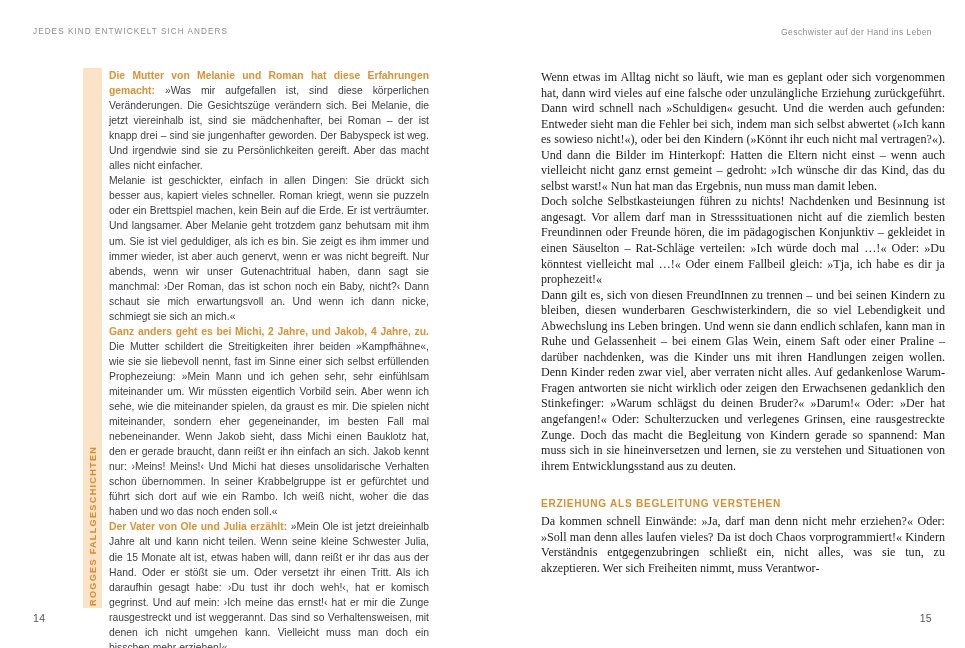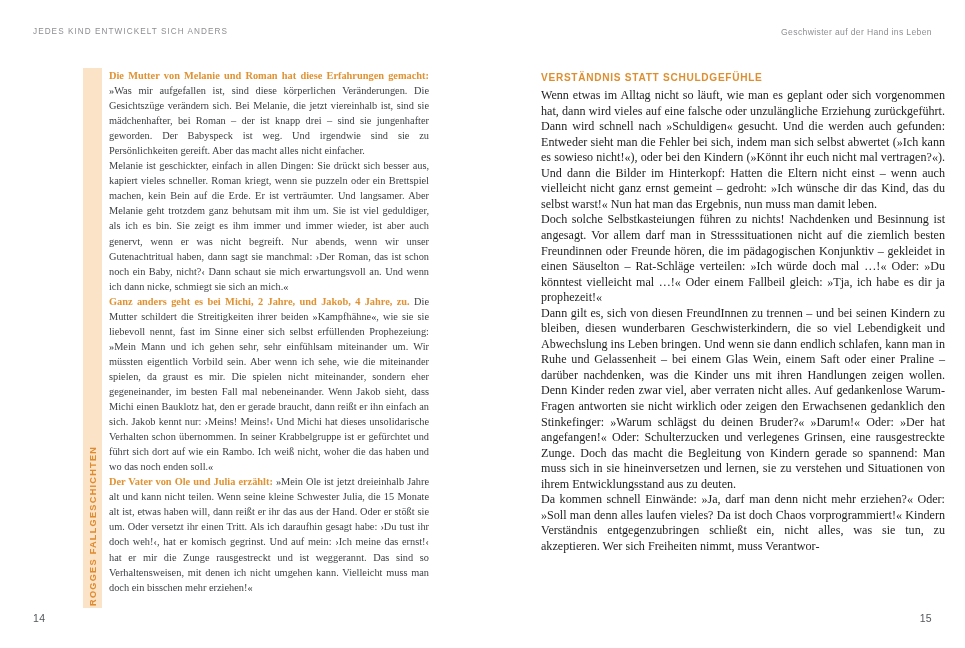--- a/index.html
+++ b/index.html
@@ -111,21 +111,20 @@
     font-family: "Liberation Sans", sans-serif;
     font-size: 10.35px;
     line-height: 15.05px;
     color: #3e4044;
     text-align: justify;
     text-justify: inter-word;
     hyphens: manual;
   }
   .case-body p {
     margin: 0;
-    font-family: Liberation Serif, serif;
   }
   .case-lead {
     color: #e09232;
     font-weight: 700;
   }
 
   
   .page-right {
     position: absolute;
     left: 483px;
@@ -193,28 +192,28 @@
 
     <div class="folio left">14</div>
   </div>
 
   <div class="page-right">
 
     <div class="running-head right">Geschwister auf der Hand ins Leben</div>
 
     <div class="rt-col">
 
-      <p class="section-head">VERSTÄNDNIS STATT SCHULDGEFÜHLE</p>
 
       <p>Wenn etwas im Alltag nicht so läuft, wie man es geplant oder sich vorgenommen hat, dann wird vieles auf eine falsche oder unzulängliche Erziehung zurückgeführt. Dann wird schnell nach »Schuldigen« gesucht. Und die werden auch gefunden: Entweder sieht man die Fehler bei sich, indem man sich selbst abwertet (»Ich kann es sowieso nicht!«), oder bei den Kindern (»Könnt ihr euch nicht mal vertragen?«). Und dann die Bilder im Hinterkopf: Hatten die Eltern nicht einst – wenn auch vielleicht nicht ganz ernst gemeint – gedroht: »Ich wünsche dir das Kind, das du selbst warst!« Nun hat man das Ergebnis, nun muss man damit leben.</p>
 
       <p>Doch solche Selbstkasteiungen führen zu nichts! Nachdenken und Besinnung ist angesagt. Vor allem darf man in Stresssituationen nicht auf die ziemlich besten Freundinnen oder Freunde hören, die im pädagogischen Konjunktiv – gekleidet in einen Säuselton – Rat-Schläge verteilen: »Ich würde doch mal …!« Oder: »Du könntest vielleicht mal …!« Oder einem Fallbeil gleich: »Tja, ich habe es dir ja prophezeit!«</p>
 
       <p>Dann gilt es, sich von diesen FreundInnen zu trennen – und bei seinen Kindern zu bleiben, diesen wunderbaren Geschwisterkindern, die so viel Lebendigkeit und Abwechslung ins Leben bringen. Und wenn sie dann endlich schlafen, kann man in Ruhe und Gelassenheit – bei einem Glas Wein, einem Saft oder einer Praline – darüber nachdenken, was die Kinder uns mit ihren Handlungen zeigen wollen. Denn Kinder reden zwar viel, aber verraten nicht alles. Auf gedankenlose Warum-Fragen antworten sie nicht wirklich oder zeigen den Erwachsenen gedanklich den Stinkefinger: »Warum schlägst du deinen Bruder?« »Darum!« Oder: »Der hat angefangen!« Oder: Schulterzucken und verlegenes Grinsen, eine rausgestreckte Zunge. Doch das macht die Begleitung von Kindern gerade so spannend: Man muss sich in sie hineinversetzen und lernen, sie zu verstehen und Situationen von ihrem Entwicklungsstand aus zu deuten.</p>
 
+      <p class="section-head spaced">ERZIEHUNG ALS BEGLEITUNG VERSTEHEN</p>
 
       <p>Da kommen schnell Einwände: »Ja, darf man denn nicht mehr erziehen?« Oder: »Soll man denn alles laufen vieles? Da ist doch Chaos vorprogrammiert!« Kindern Verständnis entgegenzubringen schließt ein, nicht alles, was sie tun, zu akzeptieren. Wer sich Freiheiten nimmt, muss Verantwor-</p>
 
     </div>
 
     <div class="folio right">15</div>
   </div>
 
 </div>
 

